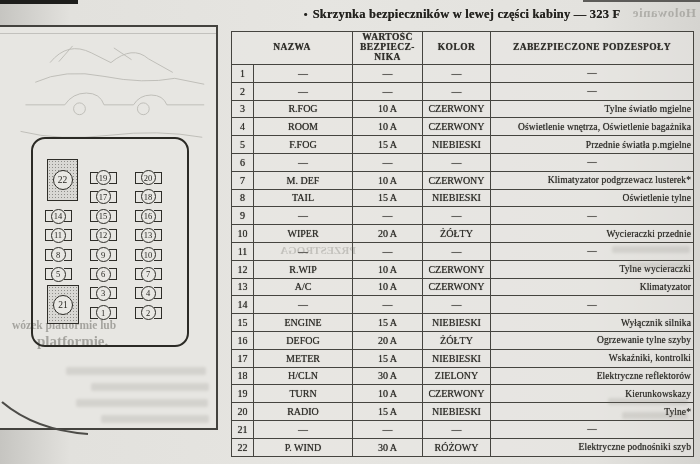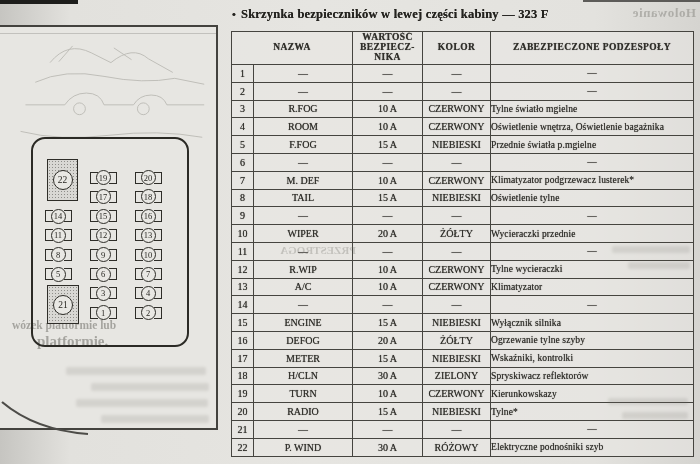--- a/index.html
+++ b/index.html
@@ -56,41 +56,41 @@
   .bleed-l1 { left:16px; top:292px; font-size:11.5px; opacity:.55; filter:blur(.3px); z-index:1; }
   .bleed-l2 { left:41px; top:306px; font-size:15px; opacity:.55; filter:blur(.3px); z-index:1; }
   .smudge { position:absolute; background:#716f68; opacity:.16; filter:blur(1.6px); border-radius:2px; pointer-events:none; }
 
   .page-curl { position:absolute; left:0; top:388px; width:130px; height:70px; }
 
   
   .doc-title {
     position:absolute; left:232px; top:7px; width:460px;
     font-size:12.5px; font-weight:bold; color:#23221e;
-    text-shadow:0 0 .6px rgba(35,34,30,.8); letter-spacing:.2px;
+    text-shadow:0 0 .6px rgba(35,34,30,.8); letter-spacing:.2px;text-align:center;
   }
   .doc-title .bullet { margin-right:5px; font-size:11px; }
 
   
   table.fuse-table {
     position:absolute; left:231px; top:31px; width:462px;
     border-collapse:collapse; table-layout:fixed;
     background:rgba(233,232,228,.55);
   }
   .fuse-table th, .fuse-table td {
     border:1px solid #45443f;
     font-size:10px; color:#31302b;
     text-shadow:0 0 .7px rgba(45,44,40,.85);
     text-align:center; vertical-align:middle;
     padding:0 2px; overflow:hidden; white-space:nowrap;
   }
   .fuse-table thead th { height:33px; font-size:9.5px; font-weight:bold; letter-spacing:.4px; line-height:1.05; }
   .fuse-table th.wartosc { white-space:pre-line; }
   .fuse-table tbody td { height:17.8px; }
-  .fuse-table td.desc { text-align:left; padding-left:0; font-size:9.5px; letter-spacing:.1px; }
+  .fuse-table td.desc { text-align:right; padding-left:0; font-size:9.5px; letter-spacing:.1px; }
   .fuse-table td.desc.center { text-align:center; padding-left:2px; }
 </style>
 </head>
 <body>
 
 <div class="artifact-bar-tl"></div>
 <div class="artifact-bar-tr"></div>
 
 <div class="bleed mirror bleed-holowanie">Holowanie</div>
 <div class="bleed mirror bleed-przestroga">PRZESTROGA</div>
@@ -371,21 +371,21 @@
         <td>METER</td>
         <td>15 A</td>
         <td>NIEBIESKI</td>
         <td class="desc">Wskaźniki, kontrolki</td>
       </tr>
       <tr>
         <td>18</td>
         <td>H/CLN</td>
         <td>30 A</td>
         <td>ZIELONY</td>
-        <td class="desc">Spryskiwacz reflektorów</td>
+        <td class="desc">Elektryczne reflektorów</td>
       </tr>
       <tr>
         <td>19</td>
         <td>TURN</td>
         <td>10 A</td>
         <td>CZERWONY</td>
         <td class="desc">Kierunkowskazy</td>
       </tr>
       <tr>
         <td>20</td>

